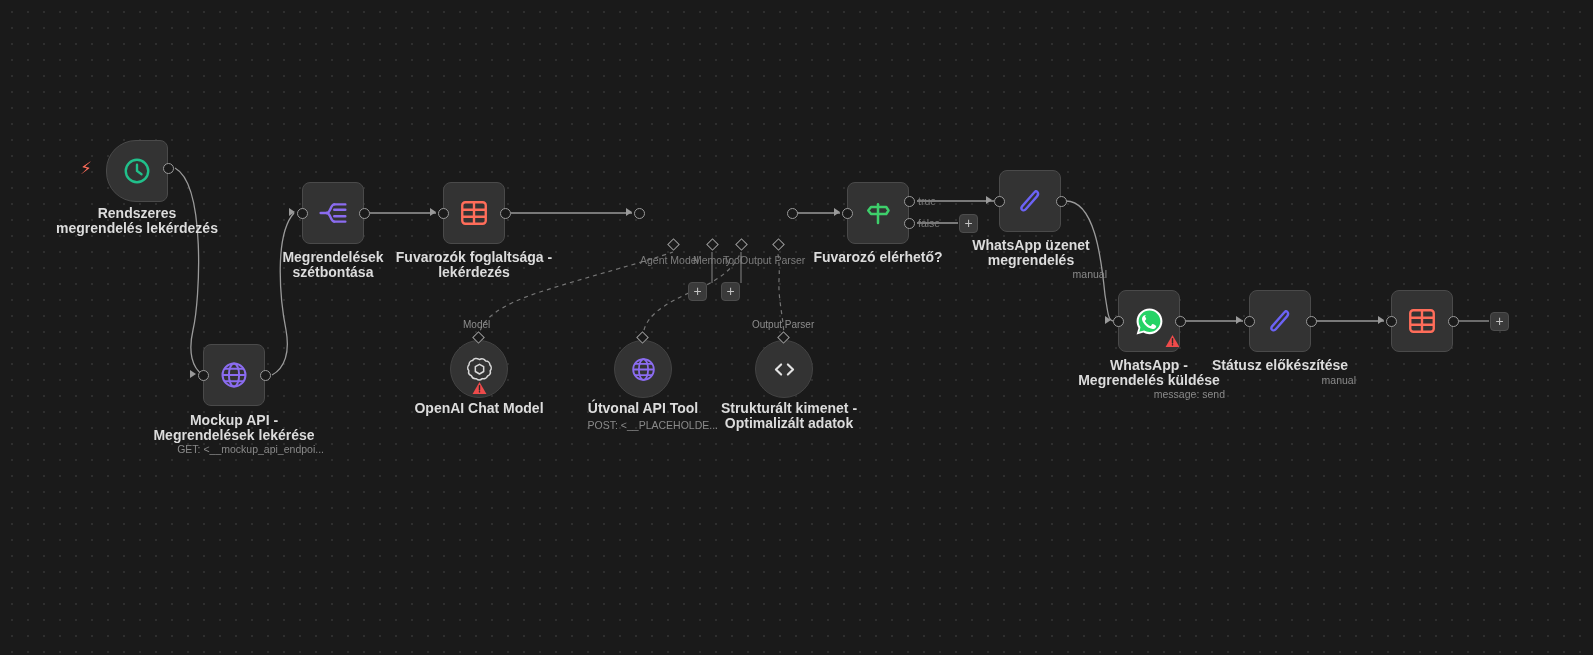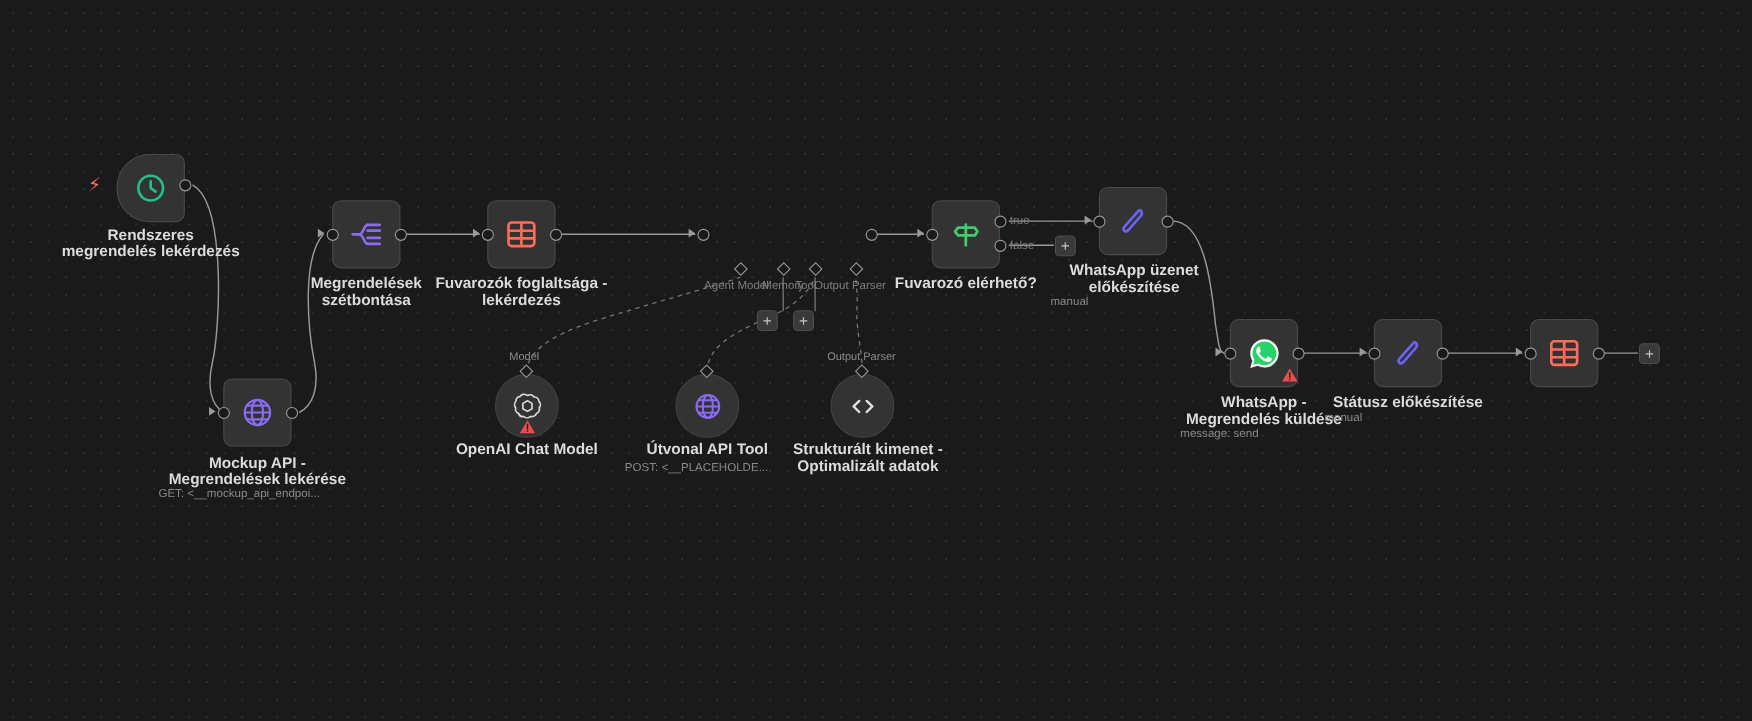--- a/index.html
+++ b/index.html
@@ -52,21 +52,21 @@
     text-align:center;
     white-space:pre-line;
     pointer-events:none;
   }
   .sub{
     position:absolute;
     color:#8a8a8a;
     font-size:10.5px;
     line-height:13px;
     font-weight:400;
-    text-align:left;
+    text-align:right;
     white-space:nowrap;
     pointer-events:none;
   }
   .inline-title{
     color:#e8e8e8;font-size:12.5px;line-height:15px;font-weight:700;
     white-space:pre-line;
   }
 
   
   .port{
@@ -297,21 +297,21 @@
         <path d="M17.6 4.4 C18.8 5.6 18.8 6.9 17.6 8.3 L8.6 18.6
                  C7.6 19.7 6.3 19.7 5.6 19 C4.9 18.2 5 17 6 15.9
                  L15.2 5.4 C16.4 4 17 3.8 17.6 4.4 Z"></path>
       </svg>
     </span>
   </div>
   <div class="arrowhead" style="left:986px;top:196px;"></div>
   <div class="port" style="left:994px;top:196px;"></div>
   <div class="port" style="left:1056px;top:196px;"></div>
   <div class="lbl" style="left:955px;top:238px;width:152px;">WhatsApp üzenet
-előkészítése</div>
+megrendelés</div>
   <div class="sub" style="left:955px;top:268px;width:152px;">manual</div>
 
   <div class="node sq" style="left:1118px;top:290px;">
     <span>
       <svg class="icon" width="31" height="31" viewBox="0 0 24 24">
         <path d="M12 1.9 C6.5 1.9 2 6.3 2 11.8 C2 13.7 2.55 15.5 3.5 17
                  L2 22.1 L7.3 20.6 C8.7 21.4 10.3 21.8 12 21.8
                  C17.5 21.8 22 17.3 22 11.8 C22 6.3 17.5 1.9 12 1.9 Z" fill="#ffffff"></path>
         <path d="M12 3.5 C7.4 3.5 3.6 7.2 3.6 11.8 C3.6 13.5 4.1 15.1 5 16.4
                  L4.1 19.9 L7.8 19 C9 19.7 10.5 20.1 12 20.1

